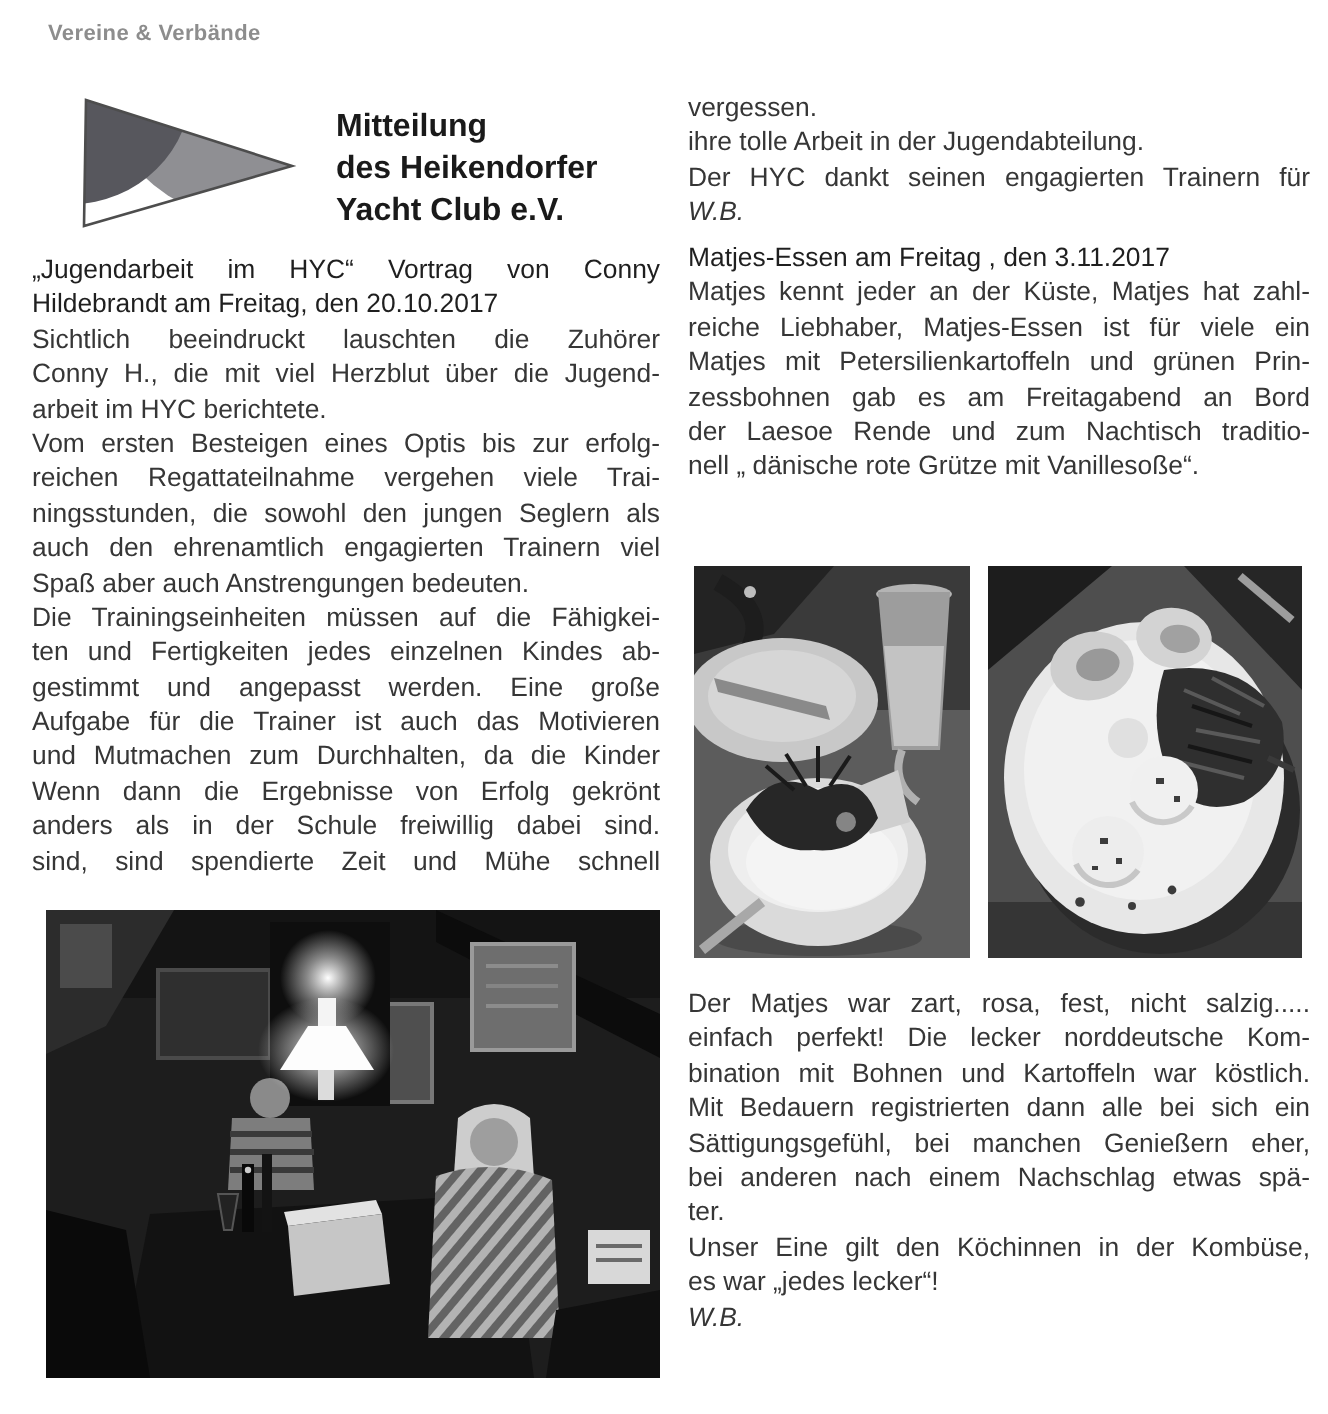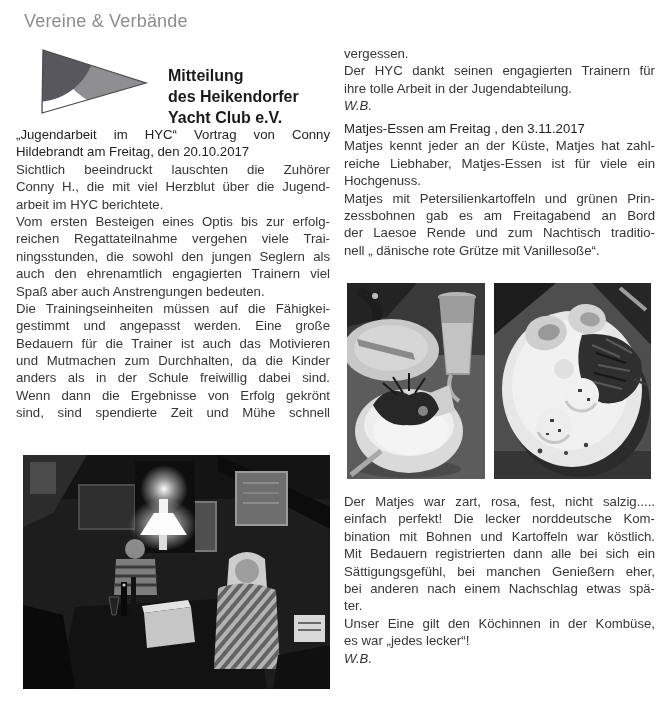--- a/index.html
+++ b/index.html
@@ -3,24 +3,24 @@
 <meta charset="utf-8">
 <style>
   html,body { margin:0; padding:0; }
   body {
     width:664px; height:707px; background:#ffffff;
     font-family:"Liberation Sans", sans-serif;
     color:#333333; position:relative; overflow:hidden;
   }
   .section-label {
     position:absolute; left:24px; top:11px;
-    font-size:18px; font-weight:normal; color:#8d8d8d; letter-spacing:0.2px;
+    font-size:11px; font-weight:bold; color:#8d8d8d; letter-spacing:0.2px;
   }
   .masthead-title {
-    position:absolute; left:168px; top:65px;
+    position:absolute; left:168px; top:53px;
     font-size:16px; font-weight:bold; line-height:21px; color:#1a1a1a;
   }
   .col {
     position:absolute; font-size:13.2px; line-height:17.4px; color:#363636;
   }
   .tl { max-height:17.4px; overflow:hidden; }
   .jl { text-align:justify; text-align-last:justify; }
   .bold { font-weight:normal; color:#1f1f1f; }
   .byline { font-style:italic; }
   figure { margin:0; padding:0; position:absolute; }
@@ -58,25 +58,26 @@
   <div class="tl bold">Hildebrandt am Freitag, den 20.10.2017</div>
   <div class="tl jl">Sichtlich beeindruckt lauschten die Zuhörer</div>
   <div class="tl jl">Conny H., die mit viel Herzblut über die Jugend-</div>
   <div class="tl">arbeit im HYC berichtete.</div>
   <div class="tl jl">Vom ersten Besteigen eines Optis bis zur erfolg-</div>
   <div class="tl jl">reichen Regattateilnahme vergehen viele Trai-</div>
   <div class="tl jl">ningsstunden, die sowohl den jungen Seglern als</div>
   <div class="tl jl">auch den ehrenamtlich engagierten Trainern viel</div>
   <div class="tl">Spaß aber auch Anstrengungen bedeuten.</div>
   <div class="tl jl">Die Trainingseinheiten müssen auf die Fähigkei-</div>
+  <div class="tl jl">ten und Fertigkeiten jedes einzelnen Kindes ab-</div>
   <div class="tl jl">gestimmt und angepasst werden. Eine große</div>
-  <div class="tl jl">Bedauern für die Trainer ist auch das Motivieren</div>
+  <div class="tl jl">Aufgabe für die Trainer ist auch das Motivieren</div>
   <div class="tl jl">und Mutmachen zum Durchhalten, da die Kinder</div>
+  <div class="tl jl">Wenn dann die Ergebnisse von Erfolg gekrönt</div>
   <div class="tl jl">anders als in der Schule freiwillig dabei sind.</div>
-  <div class="tl jl">Wenn dann die Ergebnisse von Erfolg gekrönt</div>
   <div class="tl jl">sind, sind spendierte Zeit und Mühe schnell</div>
 </div>
 
 <figure style="left:23px; top:455px; width:307px; height:234px;">
   <svg width="307" height="234" viewBox="0 0 307 234">
     <defs>
       <radialGradient id="lampGlow" cx="50%" cy="50%" r="50%">
         <stop offset="0%" stop-color="#ffffff" stop-opacity="1"></stop>
         <stop offset="45%" stop-color="#e8e8e8" stop-opacity="0.55"></stop>
         <stop offset="100%" stop-color="#e8e8e8" stop-opacity="0"></stop>
@@ -121,30 +122,29 @@
     <rect x="271" y="160" width="31" height="27" fill="#d8d8d8"></rect>
     <line x1="275" y1="168" x2="298" y2="168" stroke="#6a6a6a" stroke-width="2"></line>
     <line x1="275" y1="175" x2="298" y2="175" stroke="#6a6a6a" stroke-width="2"></line>
     <polygon points="0,150 40,160 52,234 0,234" fill="#0a0a0a"></polygon>
     <polygon points="255,200 307,190 307,234 250,234" fill="#101010"></polygon>
   </svg>
 </figure>
 
 <div class="col" style="left:344px; top:45px; width:311px;">
   <div class="tl">vergessen.</div>
+  <div class="tl">ihre tolle Arbeit in der Jugendabteilung.</div>
   <div class="tl jl">Der HYC dankt seinen engagierten Trainern für</div>
-  <div class="tl">ihre tolle Arbeit in der Jugendabteilung.</div>
   <div class="tl byline">W.B.</div>
 </div>
 
 <div class="col" style="left:344px; top:120px; width:311px;">
   <div class="tl bold">Matjes-Essen am Freitag , den 3.11.2017</div>
   <div class="tl jl">Matjes kennt jeder an der Küste, Matjes hat zahl-</div>
   <div class="tl jl">reiche Liebhaber, Matjes-Essen ist für viele ein</div>
-  <div class="tl">Hochgenuss.</div>
   <div class="tl jl">Matjes mit Petersilienkartoffeln und grünen Prin-</div>
   <div class="tl jl">zessbohnen gab es am Freitagabend an Bord</div>
   <div class="tl jl">der Laesoe Rende und zum Nachtisch traditio-</div>
   <div class="tl">nell „ dänische rote Grütze mit Vanillesoße“.</div>
 </div>
 
 <figure style="left:347px; top:283px; width:138px; height:196px;">
   <svg width="138" height="196" viewBox="0 0 138 196">
     <rect width="138" height="196" fill="#5c5c5c"></rect>
     <rect width="138" height="72" fill="#3a3a3a"></rect>

